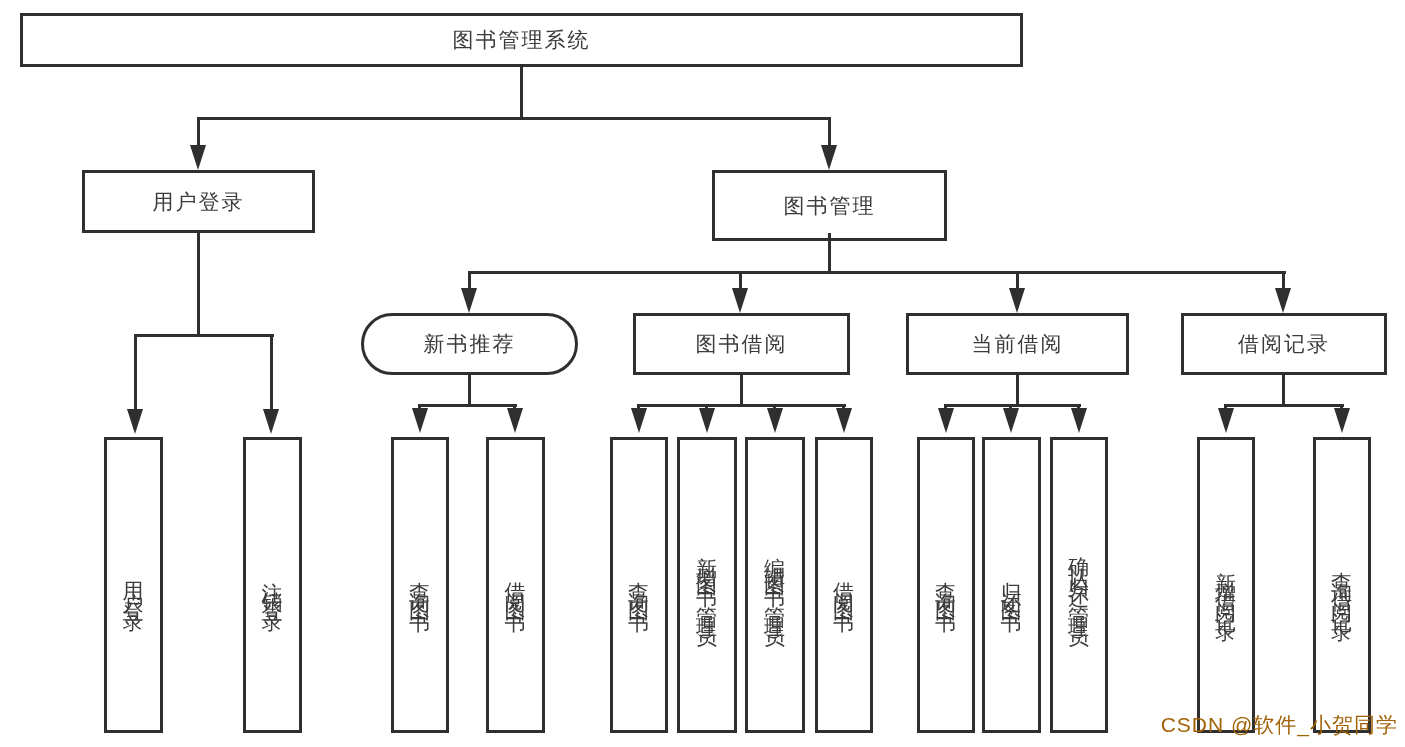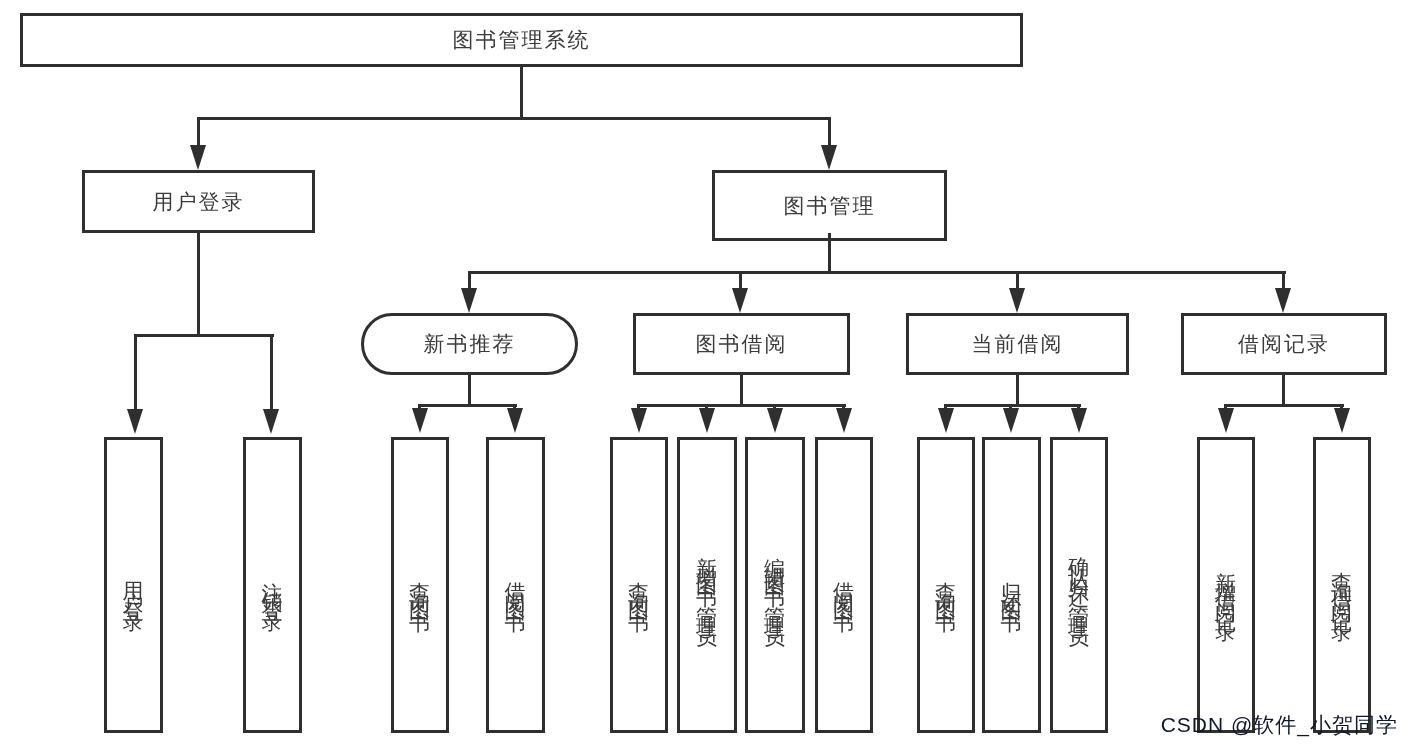--- a/index.html
+++ b/index.html
@@ -17,21 +17,21 @@
     line-height:1; letter-spacing:10px;
   }
   .ln { position:absolute; background:#2f2f2f; }
   .ar {
     position:absolute; width:0; height:0;
     border-left:8px solid transparent; border-right:8px solid transparent;
     border-top:25px solid #2f2f2f;
   }
   #watermark {
     position:absolute; left:1130px; top:711px; width:268px; text-align:right;
-    font-size:21px; color:#0f172a; letter-spacing:1px; z-index:10; pointer-events:none;
+    font-size:21px; color:#a16207; letter-spacing:1px; z-index:10; pointer-events:none;
   }
 </style>
 </head>
 <body>
 
 <div id="canvas">
 
   <div class="b" style="left:20px;top:13px;width:1003px;height:54px;text-align:center;">
     <span>图书管理系统</span>
   </div>

